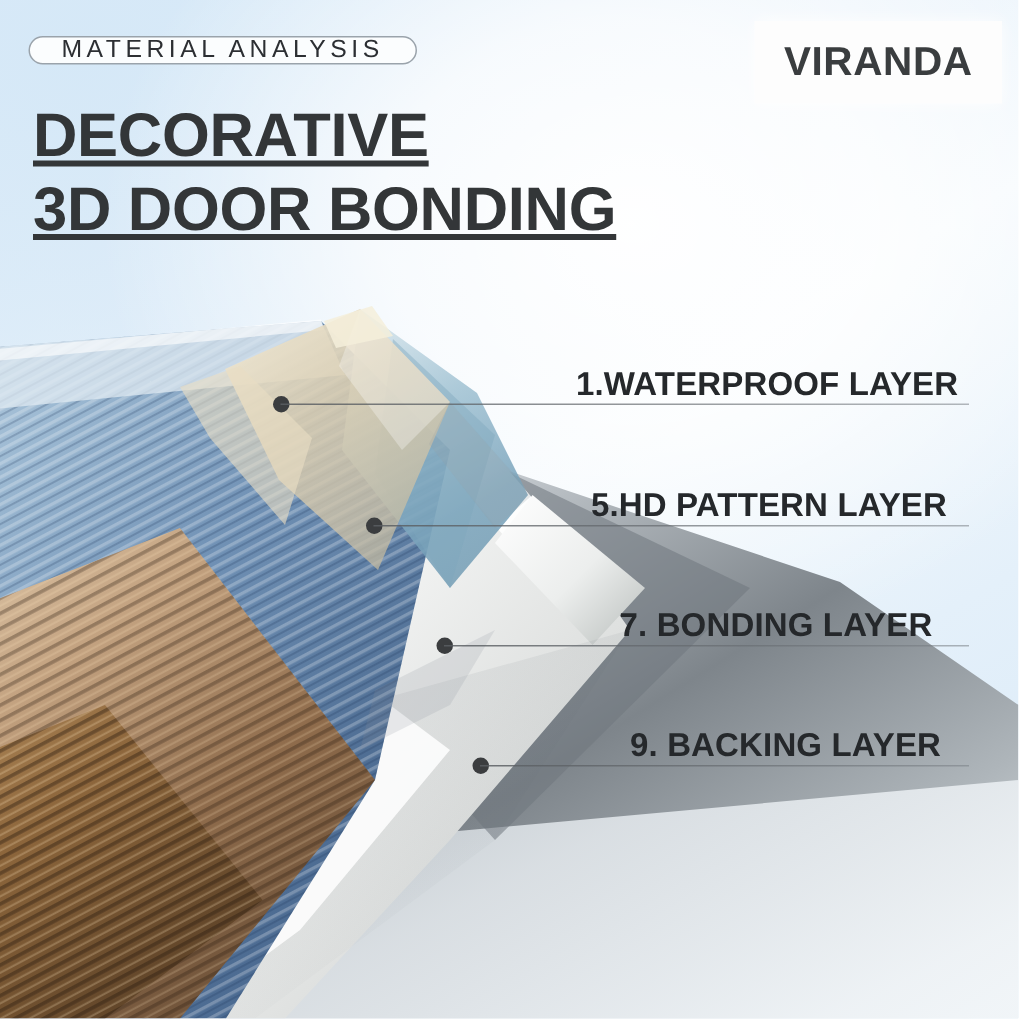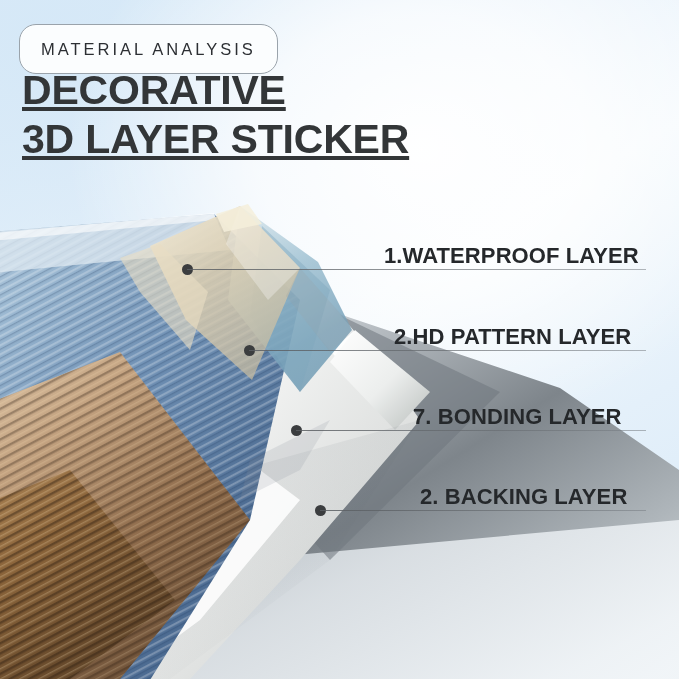--- a/index.html
+++ b/index.html
@@ -18,21 +18,21 @@
       radial-gradient(ellipse 520px 420px at 62% 22%, rgba(255,255,255,0.98) 0%, rgba(255,255,255,0.75) 32%, rgba(255,255,255,0.0) 68%),
       radial-gradient(ellipse 620px 520px at 8% 6%, rgba(213,232,247,0.95) 0%, rgba(219,235,248,0.4) 55%, rgba(255,255,255,0) 80%),
       linear-gradient(150deg, #d9eaf8 0%, #e8f2fb 28%, #f5fafd 48%, #e4f0fa 72%, #d8e9f7 100%);
   }
 
   
   .eyebrow-pill {
     position: absolute;
     left: 19px;
     top: 24px;
-    height: 50px;
+    height: 19px;
     padding: 0 21px;
     display: flex;
     align-items: center;
     border: 1.4px solid #9aa3ab;
     border-radius: 17px;
     background: #fbfdfe;
     box-sizing: border-box;
   }
   .eyebrow-pill span {
     font-size: 16.5px;
@@ -230,40 +230,43 @@
     <path d="M 300 268 L 355 330 L 330 352 L 286 296 Z" fill="#98a0a6" opacity="0.22"></path>
     <path d="M 250 460 L 330 420 L 300 470 L 240 500 Z" fill="#8a9299" opacity="0.18"></path>
   </svg>
 
   <div class="eyebrow-pill">
     <span>MATERIAL ANALYSIS</span>
   </div>
 
   <div class="headline">
     <span>DECORATIVE</span>
-    <span class="line2">3D LAYER STICKER</span>
+    <span class="line2">3D DOOR BONDING</span>
   </div>
 
+  <div class="brand-box">
+    <span>VIRANDA</span>
+  </div>
 
   <div id="callout-layer">
       <div class="callout">
         <div class="dot" style="left: 182px; top: 264px;"></div>
         <div class="lead" style="left: 187px; top: 269px; width: 459px;"></div>
         <div class="lbl" style="left: 384px; top: 243px;">1.WATERPROOF LAYER</div>
       </div>
       <div class="callout">
         <div class="dot" style="left: 244px; top: 345px;"></div>
         <div class="lead" style="left: 249px; top: 350px; width: 397px;"></div>
-        <div class="lbl" style="left: 394px; top: 324px;">2.HD PATTERN LAYER</div>
+        <div class="lbl" style="left: 394px; top: 324px;">5.HD PATTERN LAYER</div>
       </div>
       <div class="callout">
         <div class="dot" style="left: 291px; top: 425px;"></div>
         <div class="lead" style="left: 296px; top: 430px; width: 350px;"></div>
         <div class="lbl" style="left: 413px; top: 404px;">7. BONDING LAYER</div>
       </div>
       <div class="callout">
         <div class="dot" style="left: 315px; top: 505px;"></div>
         <div class="lead" style="left: 320px; top: 510px; width: 326px;"></div>
-        <div class="lbl" style="left: 420px; top: 484px;">2. BACKING LAYER</div>
+        <div class="lbl" style="left: 420px; top: 484px;">9. BACKING LAYER</div>
       </div>
     </div>
 
 </div>
 
 </body></html>

